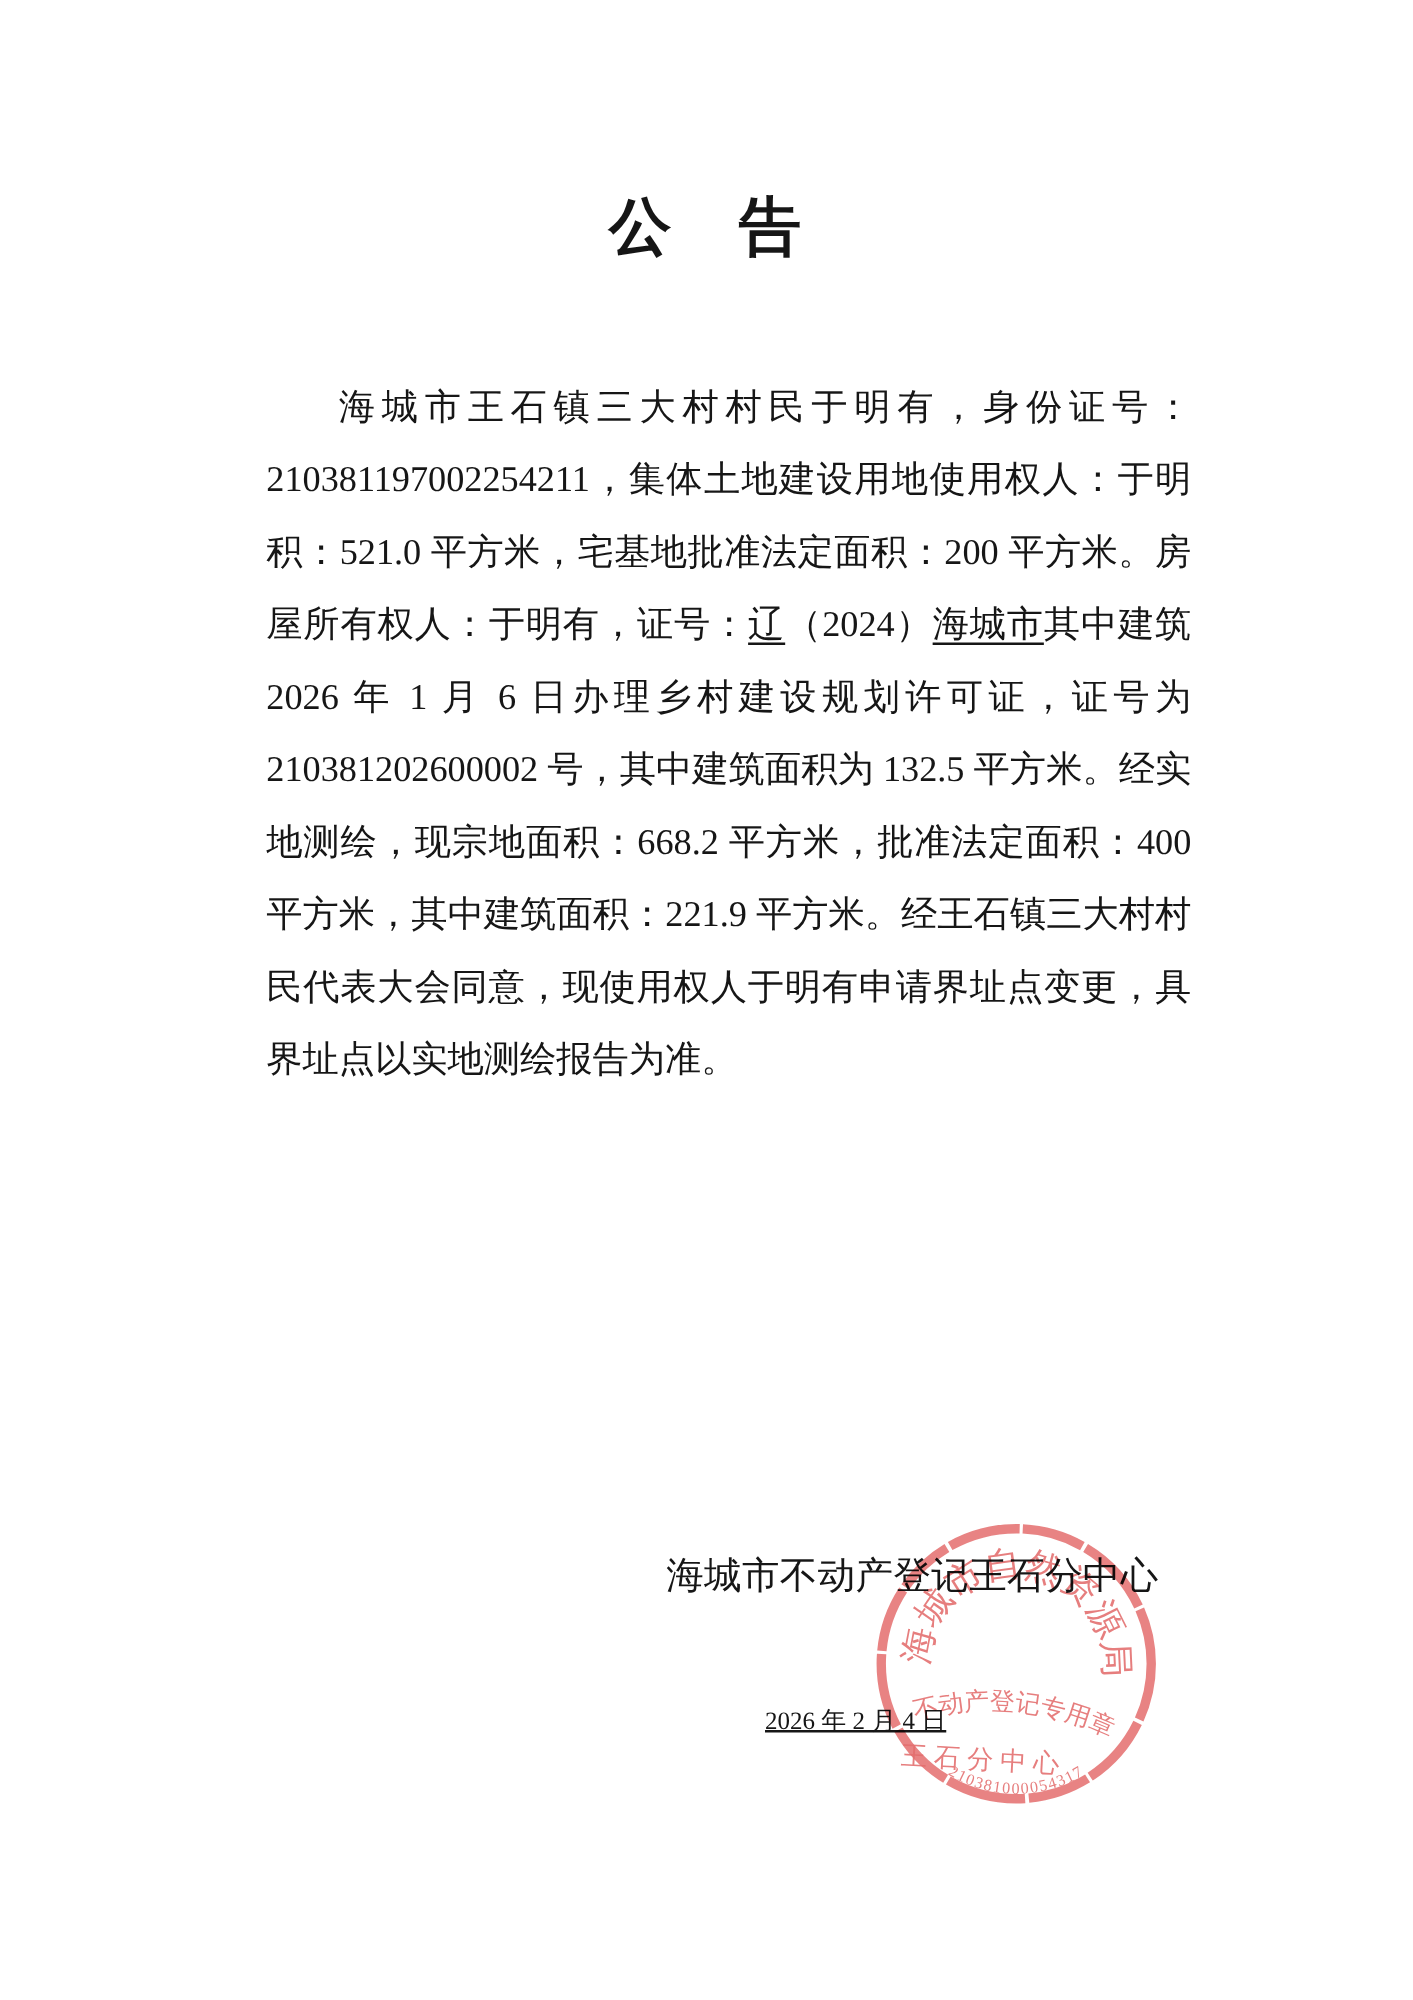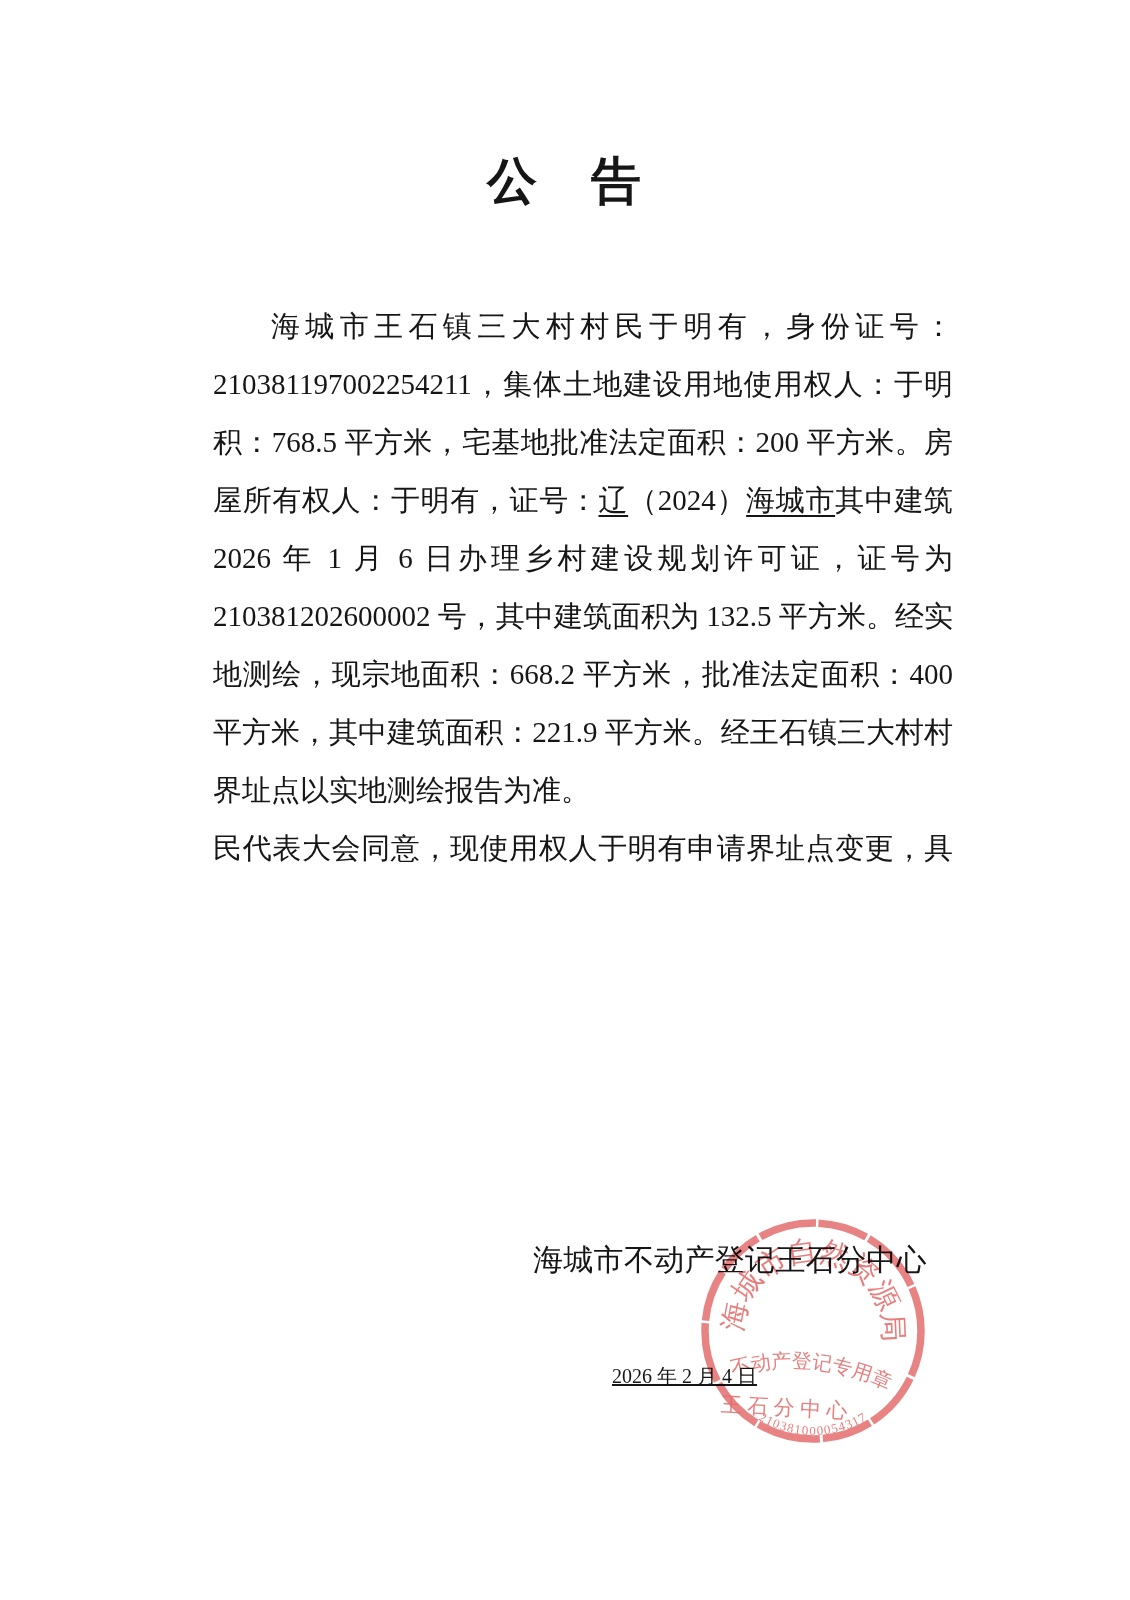--- a/index.html
+++ b/index.html
@@ -78,28 +78,28 @@
 </head>
 <body>
 
 <div class="page">
 
   <div class="title">公　告</div>
 
   <div class="body-text">
       <div class="line just indent"><span>海城市王石镇三大村村民于明有，身份证号：</span></div>
       <div class="line just"><span>210381197002254211，集体土地建设用地使用权人：于明有，</span></div>
-      <div class="line just"><span>积：768.5 平方米，宅基地批准法定面积：200 平方米。房</span></div>
+      <div class="line just"><span>积：521.0 平方米，宅基地批准法定面积：200 平方米。房</span></div>
       <div class="line just"><span>屋所有权人：于明有，证号：</span><span class="u">辽</span><span>（2024）</span><span class="u">海城市</span><span>其中建筑面积</span></div>
       <div class="line just"><span>2026 年 1 月 6 日办理乡村建设规划许可证，证号为</span></div>
       <div class="line just"><span>210381202600002 号，其中建筑面积为 132.5 平方米。经实</span></div>
       <div class="line just"><span>地测绘，现宗地面积：668.2 平方米，批准法定面积：400</span></div>
       <div class="line just"><span>平方米，其中建筑面积：221.9 平方米。经王石镇三大村村</span></div>
+      <div class="line just"><span>民代表大会同意，现使用权人于明有申请界址点变更，具体</span></div>
       <div class="line"><span>界址点以实地测绘报告为准。</span></div>
-      <div class="line just"><span>民代表大会同意，现使用权人于明有申请界址点变更，具体</span></div>
     </div>
 
   <div class="issuer">海城市不动产登记王石分中心</div>
 
   <div class="date">2026 年 2 月 4 日</div>
 
   <svg class="seal" viewBox="0 0 240 240">
     <defs>
       <path id="arcPath" d="M 50.7 129.7 A 70 70 0 1 1 189.3 129.7"></path>
       <path id="midPath" d="M 44 168 Q 120 144 196 174"></path>

